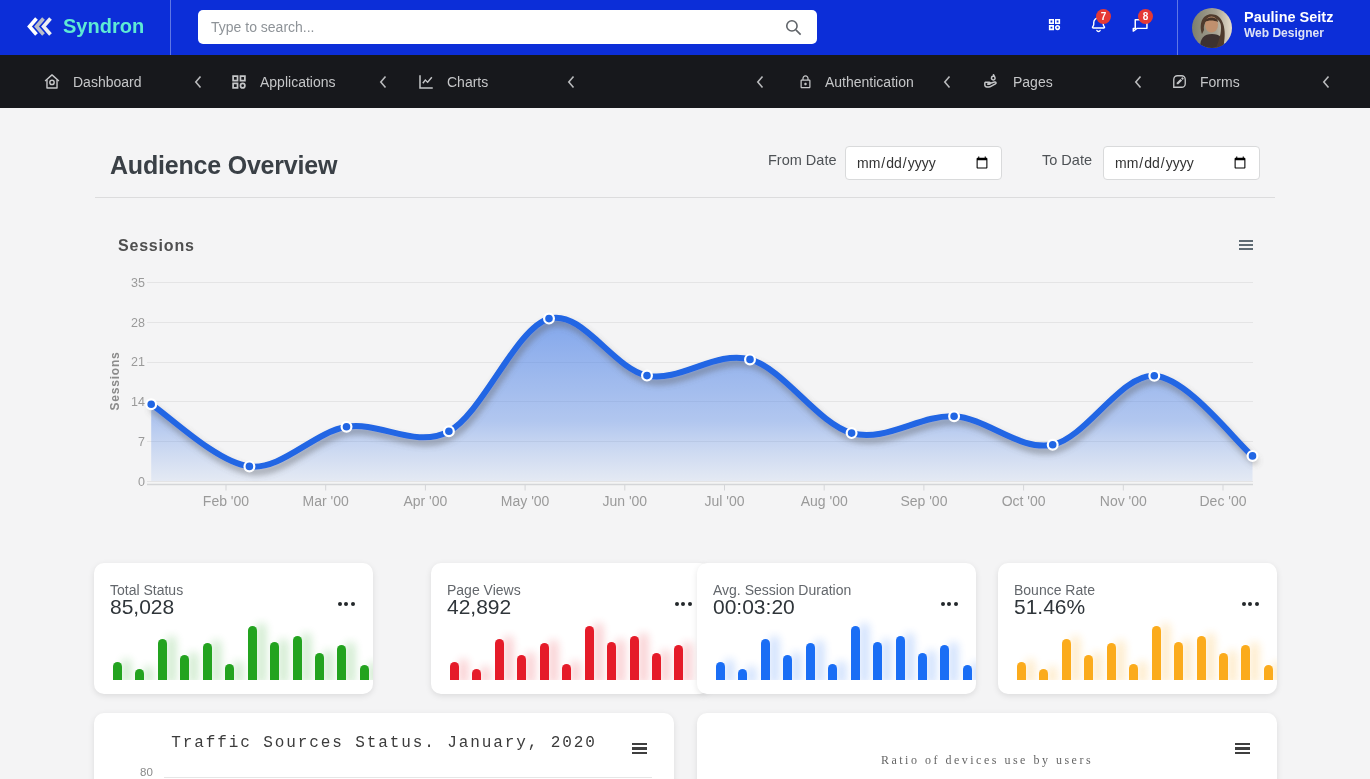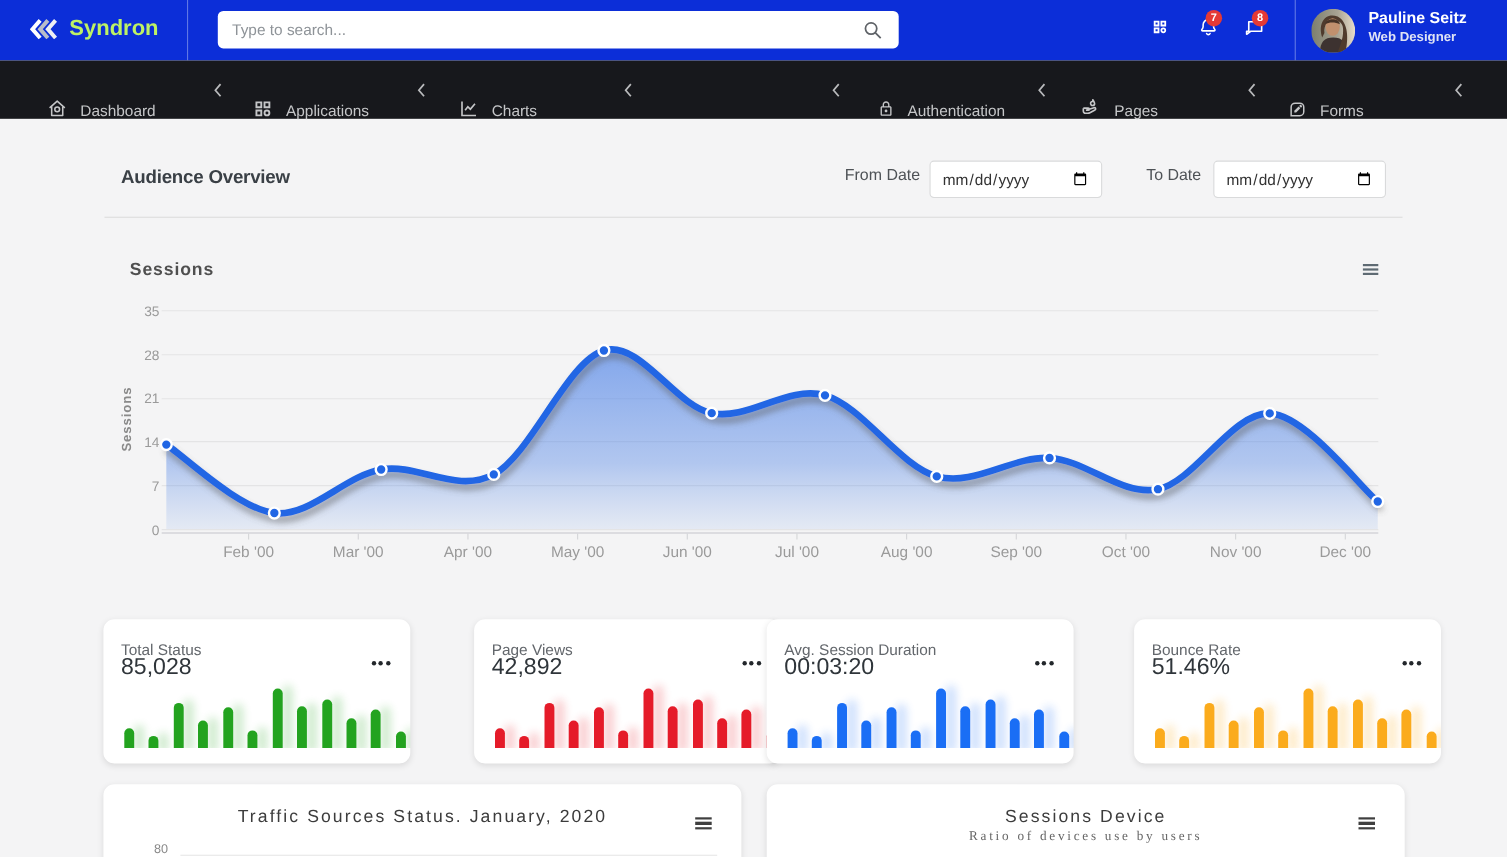--- a/index.html
+++ b/index.html
@@ -1,55 +1,55 @@
 <!DOCTYPE html>
 <html><head>
 <meta charset="utf-8">
 <style>
 * { margin:0; padding:0; box-sizing:border-box; }
 html,body { width:1370px; height:779px; overflow:hidden; font-family:"Liberation Sans", sans-serif; background:#f4f4f5; }
 
 .header { position:absolute; left:0; top:0; width:1370px; height:55px; background:#0c2ed8; }
 .logo { position:absolute; left:27px; top:15px; display:flex; align-items:center; }
-.logo-text { color:#bef264; font-size:20px; font-weight:bold; margin-left:9px; }
+.logo-text { color:#5eead4; font-size:20px; font-weight:bold; margin-left:9px; }
 .hsep1 { position:absolute; left:170px; top:0; width:1px; height:55px; background:rgba(255,255,255,0.35); }
 .hsep2 { position:absolute; left:1177px; top:0; width:1px; height:55px; background:rgba(255,255,255,0.35); }
 .search { position:absolute; left:198px; top:10px; width:619px; height:34px; background:#fff; border-radius:5px; }
 .search-ph { position:absolute; left:13px; top:9px; font-size:14px; color:#8e9398; }
 .search-ic { position:absolute; right:14px; top:8px; }
 .hicon { position:absolute; top:18px; }
 .badge { position:absolute; width:15px; height:15px; border-radius:50%; background:#e53935; color:#fff; font-size:10px; font-weight:bold; display:flex; align-items:center; justify-content:center; }
 .avatar { position:absolute; left:1192px; top:8px; width:40px; height:40px; border-radius:50%; overflow:hidden; }
 .uname { position:absolute; left:1244px; top:9px; color:#fff; font-size:14.5px; font-weight:bold; }
 .urole { position:absolute; left:1244px; top:26px; color:#dfe3f5; font-size:12px; font-weight:bold; }
 
 .nav { position:absolute; left:0; top:55px; width:1370px; height:53px; background:#17181c; }
-.nav-item { position:absolute; top:0; height:53px; display:flex; align-items:flex-end; color:#c5c6c8; font-size:14px; }
+.nav-item { position:absolute; top:0; height:53px; display:flex; align-items:center; color:#c5c6c8; font-size:14px; }
 .nav-item svg { margin-right:12px; }
 .nav-chev { position:absolute; top:0; height:53px; display:flex; align-items:center; }
 
-.h1 { position:absolute; left:110px; top:152px; font-size:17px; font-weight:bold; color:#3a4046; letter-spacing:-0.2px; line-height:1.1; }
+.h1 { position:absolute; left:110px; top:152px; font-size:25px; font-weight:bold; color:#3a4046; letter-spacing:-0.2px; line-height:1.1; }
 .datelabel { position:absolute; top:152px; font-size:14.5px; color:#4e5256; }
 input.date { position:absolute; top:146px; width:157px; height:34px; border:1px solid #d9dadb; border-radius:4px; background:#fff; font-family:"Liberation Sans",sans-serif; font-size:14px; color:#333; padding:0 10px; }
 .hr1 { position:absolute; left:95px; top:197px; width:1180px; height:1px; background:#dcdcdd; }
 .chart-title { position:absolute; left:118px; top:238px; font-size:16px; font-weight:bold; color:#4f4f4f; letter-spacing:0.8px; line-height:1; }
 .burger { position:absolute; width:15px; }
 .burger span { display:block; height:2.2px; background:#3f3f3f; margin-bottom:2.2px; }
 .burger2 { position:absolute; width:14px; }
 .burger2 span { display:block; height:1.8px; background:#5e6a73; margin-bottom:2.2px; }
 
 .card { position:absolute; background:#fff; border-radius:10px; box-shadow:0 2px 6px rgba(0,0,0,0.10); }
 .scard { top:563px; width:279px; height:131px; }
 .scard .t { position:absolute; left:16px; top:19px; font-size:14px; color:#63676c; }
 .scard .v { position:absolute; left:16px; top:32px; font-size:21px; font-weight:normal; color:#2f353a; }
 .dots { position:absolute; right:18px; top:29px; }
 .dots i { display:inline-block; width:4px; height:4px; border-radius:50%; background:#23272b; margin-left:2.6px; }
 
 .bcard { top:713px; height:80px; }
-.bcard .bt { position:absolute; top:21px; width:100%; text-align:center; font-family:Liberation Sans, sans-serif; font-size:16px; color:#3c3c3c; letter-spacing:1.9px; }
+.bcard .bt { position:absolute; top:21px; width:100%; text-align:center; font-family:Liberation Mono, monospace; font-size:16px; color:#3c3c3c; letter-spacing:1.9px; }
 .bcard .bs { position:absolute; top:40px; width:100%; text-align:center; font-family:"Liberation Serif",serif; font-size:12px; color:#666; letter-spacing:2.5px; }
 </style>
 </head>
 <body>
 
 <div class="header">
   <div class="logo">
     <svg width="27" height="19" viewBox="0 0 27 19">
       <path d="M9.5 1.5 L2.5 9.5 L9.5 17.5" stroke="#ffffff" stroke-width="3.6" fill="none"></path>
       <path d="M16.5 1.5 L9.5 9.5 L16.5 17.5" stroke="#b9bdc9" stroke-width="3.6" fill="none"></path>
@@ -401,21 +401,21 @@
         <rect x="154" y="63" width="9" height="60" rx="4.5"></rect>
         <rect x="176" y="79" width="9" height="44" rx="4.5"></rect>
         <rect x="199" y="73" width="9" height="50" rx="4.5"></rect>
         <rect x="221" y="90" width="9" height="33" rx="4.5"></rect>
         <rect x="243" y="82" width="9" height="41" rx="4.5"></rect>
         <rect x="266" y="102" width="9" height="21" rx="4.5"></rect>
       </g>
     </svg>
 </div>
 
-<div class="card scard" style="left:998px;margin-left:33px;">
+<div class="card scard" style="left:998px;">
   <div class="t">Bounce Rate</div>
     <div class="v">51.46%</div>
   <div class="dots"><i></i><i></i><i></i></div>
   <svg style="position:absolute; left:0; bottom:0;" width="279" height="131" viewBox="0 0 279 131">
       <defs>
         <filter id="bgl3" x="-50%" y="-50%" width="200%" height="200%">
           <feGaussianBlur stdDeviation="4"></feGaussianBlur>
         </filter>
         <clipPath id="clip3">
           <rect x="0" y="0" width="279" height="117"></rect>
@@ -456,20 +456,19 @@
   <div class="bt">Traffic Sources Status. January, 2020</div>
   <div class="burger" style="left:538px; top:30px;">
       <span></span>
       <span></span>
       <span></span>
     </div>
   <div style="position:absolute; left:46px; top:53px; font-size:11.5px; color:#8a8a8a;text-align:right;">80</div>
   <div style="position:absolute; left:70px; top:64px; width:488px; height:1px; background:#e6e6e6;"></div>
 </div>
 <div class="card bcard" style="left:697px; width:580px;">
-  <div class="bt">Sessions Device</div>
   <div class="bs">Ratio of devices use by users</div>
   <div class="burger" style="left:538px; top:30px;">
       <span></span>
       <span></span>
       <span></span>
     </div>
 </div>
 
 </body></html>

